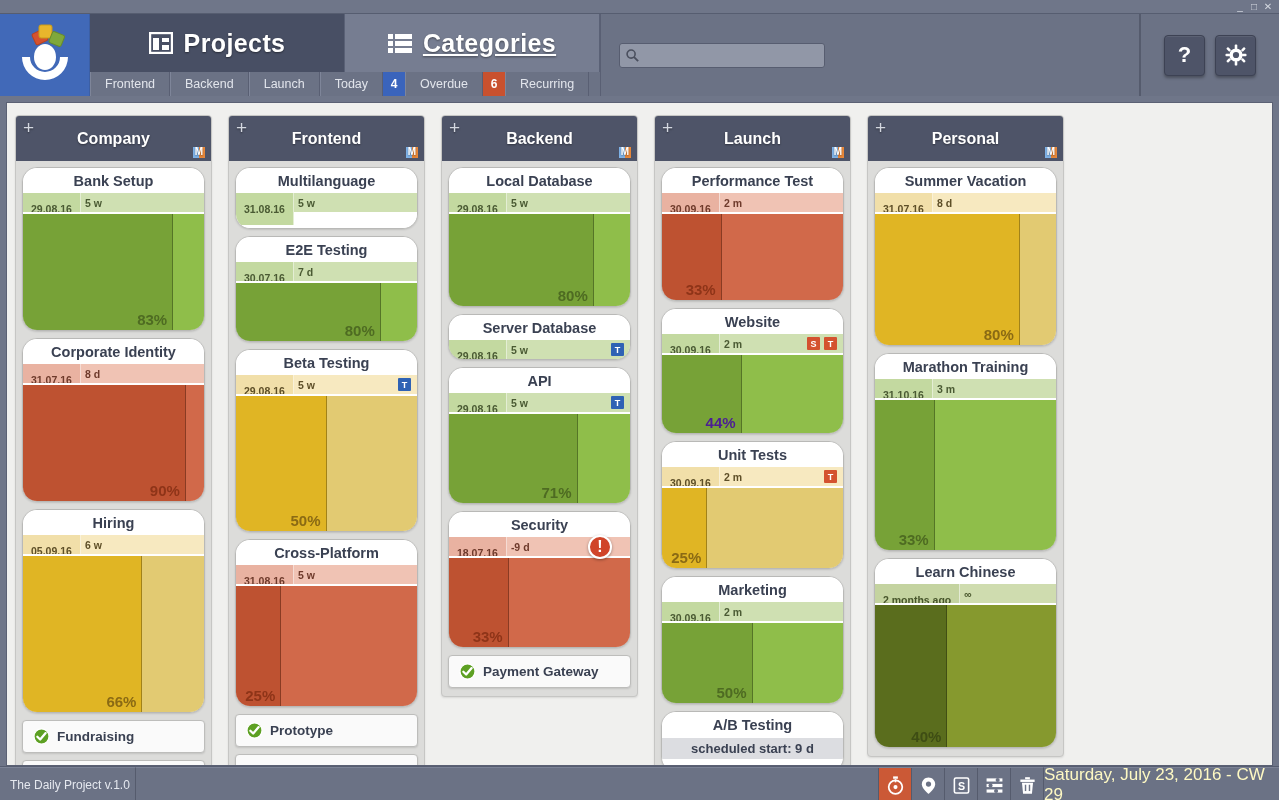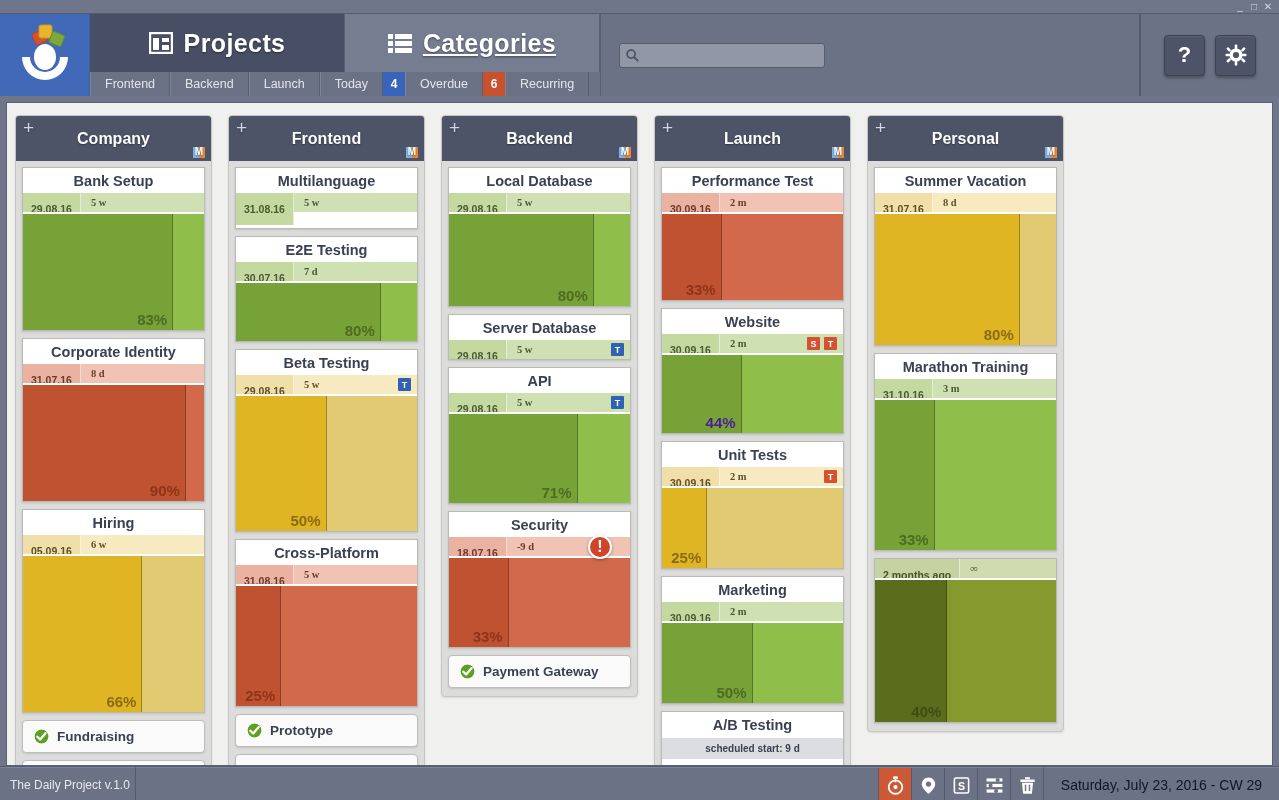--- a/index.html
+++ b/index.html
@@ -194,21 +194,21 @@
     position: absolute; left:0; top:-1px; width:12px; text-align:center;
     font-size: 10px; font-weight: bold; color: #fff; line-height: 12px;
   }
 
   .cards { padding: 6px 6px 0 6px; display: flex; flex-direction: column; gap: 7px; }
 
   
   .card {
     background: #fff;
     border: 1px solid #b9b9b7;
-    border-radius: 0;
+    border-radius: 15px;
     overflow: hidden;
     box-shadow: 0 1px 2px rgba(0,0,0,.13);
     cursor: pointer;
     position: relative;
   }
   .card-title {
     height: 25px;
     display: flex; align-items: center; justify-content: center;
     font-size: 14.5px; font-weight: bold; color: #3a4152;
     background: #ffffff;
@@ -220,22 +220,21 @@
     position: relative;
   }
   .meta-date {
     display: flex; align-items: center; justify-content: center;
     padding: 16px 8px;
     border-right: 1px solid rgba(255,255,255,.55);
   }
   .meta-dur {
     flex: 1;
     display: flex; align-items: center;
-    padding-left: 10px;
-    font-family: Liberation Serif, serif;
+    padding-left: 4px;
   }
   .meta-flags {
     display: flex; align-items: center; gap: 4px;
     padding-right: 6px;
   }
   .flag {
     width: 13px; height: 13px;
     background: #d4522f;
     color: #fff; font-size: 9px; font-weight: bold;
     display: flex; align-items: center; justify-content: center;
@@ -283,21 +282,21 @@
     font-size: 13.5px; font-weight: bold; color: #3a4152;
     box-shadow: 0 1px 2px rgba(0,0,0,.12);
     cursor: pointer;
   }
   .check { width: 17px; height: 17px; display:block; flex: 0 0 auto; }
 
   .card-sched-sub {
     height: 22px;
     background: #dcdde1;
     display: flex; align-items: center; justify-content: center;
-    font-size: 10px; font-weight: bold; color: #3a4152;
+    font-size: 13px; font-weight: bold; color: #3a4152;
     border-top: 1px solid #ffffff;
   }
   .card-sched-foot { height: 12px; background: #fff; }
 
   .card-empty-body { height: 16px; background: #ffffff; }
 
   
   .footer {
     height: 34px;
     background: #6b7285;
@@ -319,21 +318,21 @@
     width: 33px; height: 34px;
     display: flex; align-items: center; justify-content: center;
     border-left: 1px solid #555b6d;
     cursor: pointer;
   }
   .ftool.active { background: #cb5936; }
   .ftool svg { width: 19px; height: 19px; display: block; }
   .foot-date {
     width: 236px; height: 34px;
     display: flex; align-items: center; justify-content: center;
-    color: #0f172a; font-size: 14px;
+    color: #fef9c3; font-size: 17px;
     border-left: 1px solid #555b6d;
     border-top: 1px solid #7c8396;
   }
 </style>
 </head>
 <body>
 
 <div id="app">
 
   <div class="titlebar">
@@ -791,20 +790,21 @@
 
       </div>
       <div class="card-body" style="height:152px">
            <div class="bar-done" style="width:33%;background:#77a237;border-right:1px solid rgba(0,0,0,.28)">
              <span class="pct" style="color:#4e6b22">33%</span>
            </div>
            <div class="bar-rest" style="background:#8fbe4a"></div>
          </div>
     </div>
               <div class="card">
+      <div class="card-title">Learn Chinese</div>
       <div class="card-meta" style="background:#cfdcaf;color:#47552b">
         <span class="meta-date" style="background:#c4d3a0">2 months ago</span>
         <span class="meta-dur">∞</span>
         <span class="meta-flags"></span>
 
       </div>
       <div class="card-body" style="height:144px">
            <div class="bar-done" style="width:40%;background:#5a6d1d;border-right:1px solid rgba(0,0,0,.28)">
              <span class="pct" style="color:#3e4d14">40%</span>
            </div>

